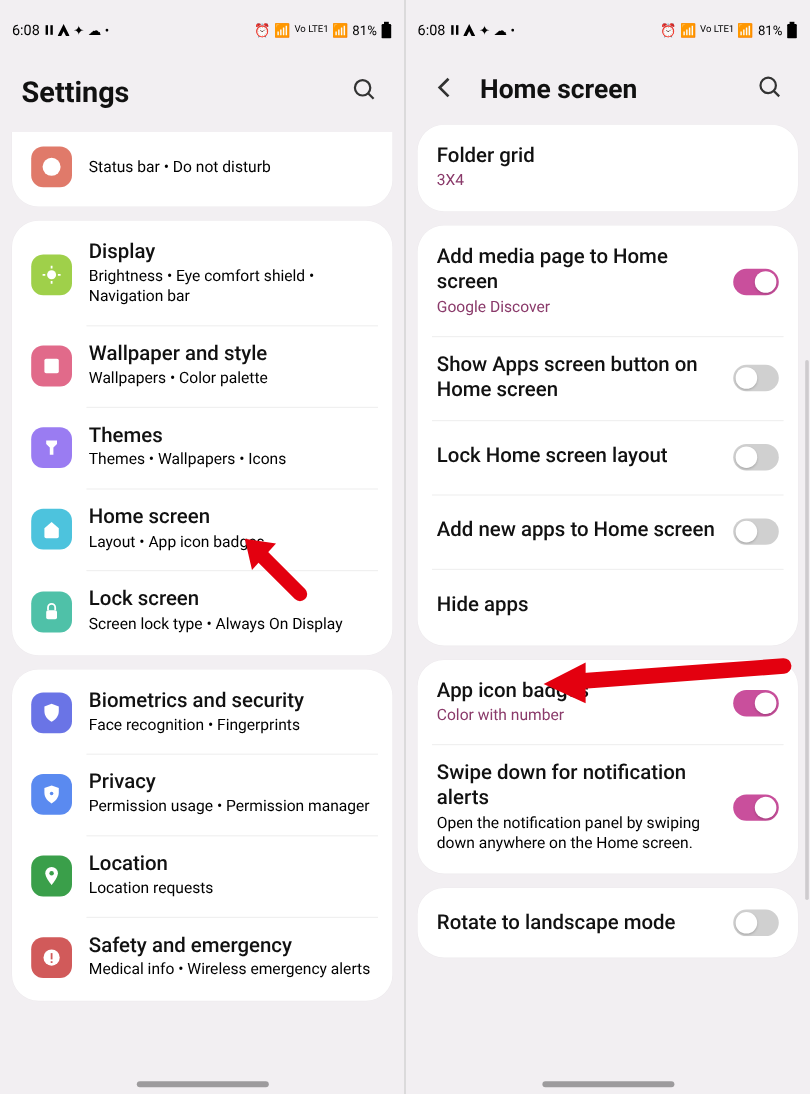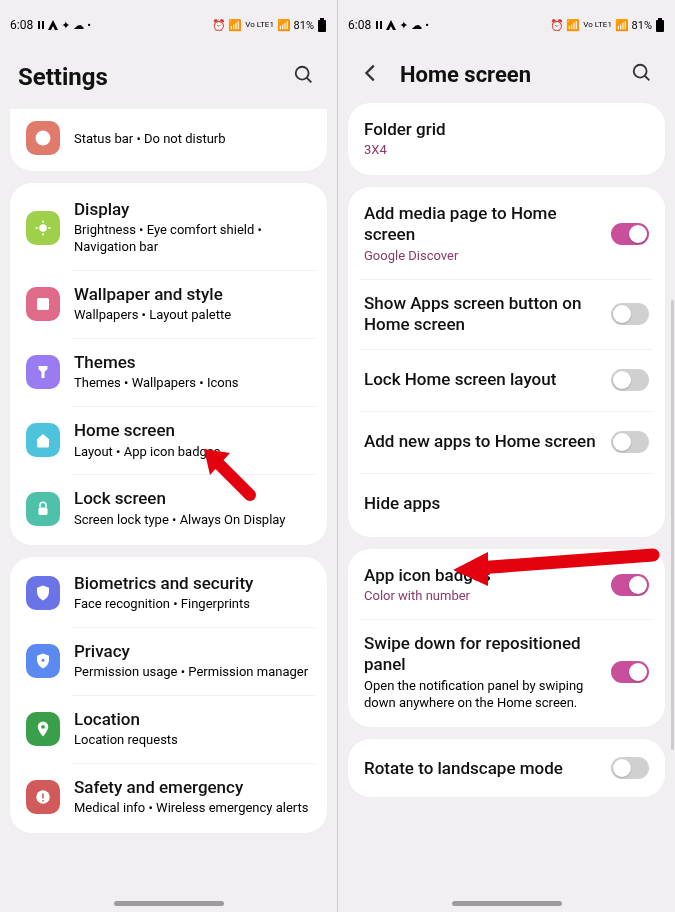--- a/index.html
+++ b/index.html
@@ -121,21 +121,21 @@
         </div>
       </div>
       <div class="row">
         <div class="row-icon ic-wall">
             <svg viewBox="0 0 24 24">
               <rect x="4" y="4" width="16" height="16" rx="2"></rect>
             </svg>
           </div>
         <div class="row-body">
           <div class="row-title">Wallpaper and style</div>
-          <div class="row-sub">Wallpapers  •  Layout palette</div>
+          <div class="row-sub">Wallpapers  •  Color palette</div>
         </div>
       </div>
       <div class="row">
         <div class="row-icon ic-themes">
             <svg viewBox="0 0 24 24">
               <path d="M6 4h12v4l-4 4v8H10v-8L6 8z"></path>
             </svg>
           </div>
         <div class="row-body">
           <div class="row-title">Themes</div>
@@ -321,21 +321,21 @@
     <div class="card">
       <div class="row">
         <div class="row-body">
           <div class="row-title">App icon badges</div>
           <div class="row-sub accent">Color with number</div>
         </div>
         <div class="toggle on"></div>
       </div>
       <div class="row full-div-next">
         <div class="row-body">
-          <div class="row-title">Swipe down for repositioned panel</div>
+          <div class="row-title">Swipe down for notification alerts</div>
           <div class="row-sub">Open the notification panel by swiping down anywhere on the Home screen.</div>
         </div>
         <div class="toggle on"></div>
       </div>
     </div>
 
     <div class="card">
       <div class="row" style="min-height:54px">
         <div class="row-body">
             <div class="row-title">Rotate to landscape mode</div>

